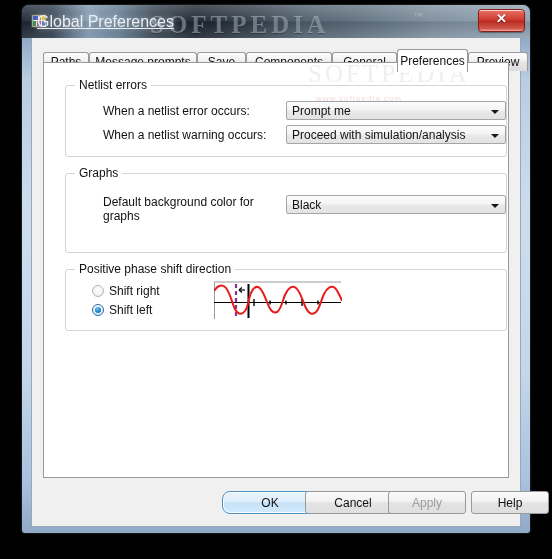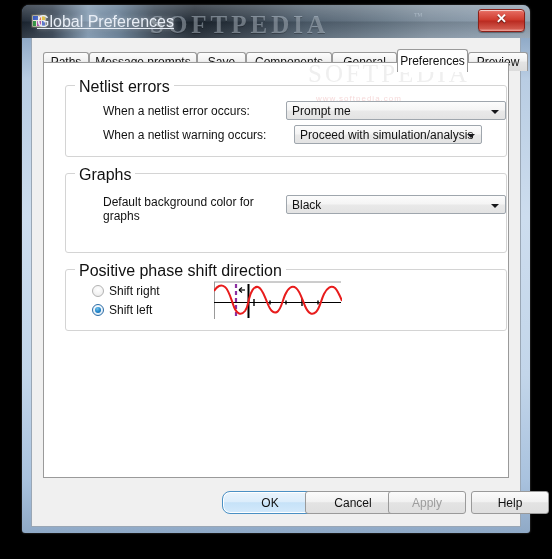--- a/index.html
+++ b/index.html
@@ -138,21 +138,21 @@
   .group{
     position:absolute;
     border:1px solid #d4d4d4;
     border-radius:3px;
     box-sizing:border-box;
   }
   .group-label{
     position:absolute; top:-8px; left:9px;
     background:#ffffff;
     padding:0 4px;
-    font-size:16px; color:#111;
+    font-size:12px; color:#111;
     white-space:nowrap;
   }
   .fld-label{
     position:absolute;
     font-size:12px; color:#111;
     white-space:nowrap;
   }
   .fld-label.two{ white-space:normal; line-height:14px;}
 
   
@@ -274,21 +274,21 @@
       <div class="group" style="left:21px; top:22px; width:442px; height:72px;">
         <div class="group-label">Netlist errors</div>
 
         <div class="fld-label" style="left:37px; top:18px;">When a netlist error occurs:</div>
         <div class="combo" style="left:220px; top:15px; width:220px;">
           <span class="combo-text">Prompt me</span>
           <span class="combo-arrow"></span>
         </div>
 
         <div class="fld-label" style="left:37px; top:42px;">When a netlist warning occurs:</div>
-        <div class="combo" style="left:220px; top:39px; width:188px;margin-left:8px;">
+        <div class="combo" style="left:220px; top:39px; width:220px;">
           <span class="combo-text">Proceed with simulation/analysis</span>
           <span class="combo-arrow"></span>
         </div>
       </div>
 
       <div class="group" style="left:21px; top:110px; width:442px; height:80px;">
         <div class="group-label">Graphs</div>
 
         <div class="fld-label two" style="left:37px; top:21px; width:180px;">
           <span>Default background color for graphs</span><br>

